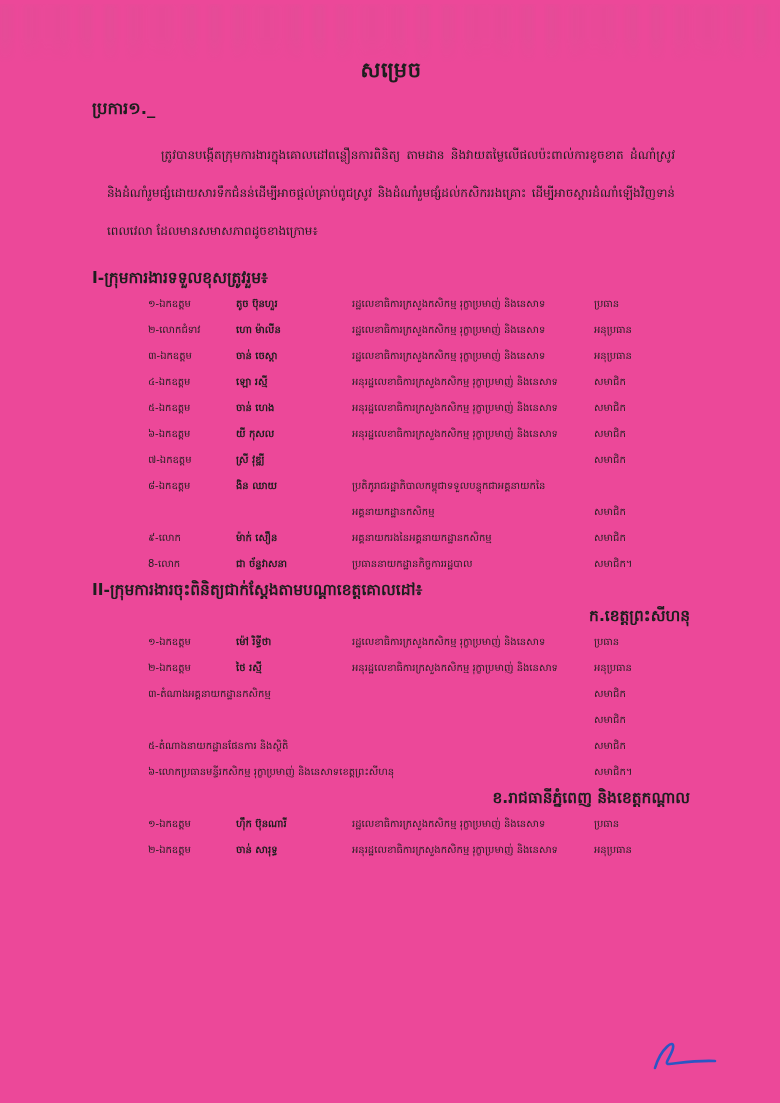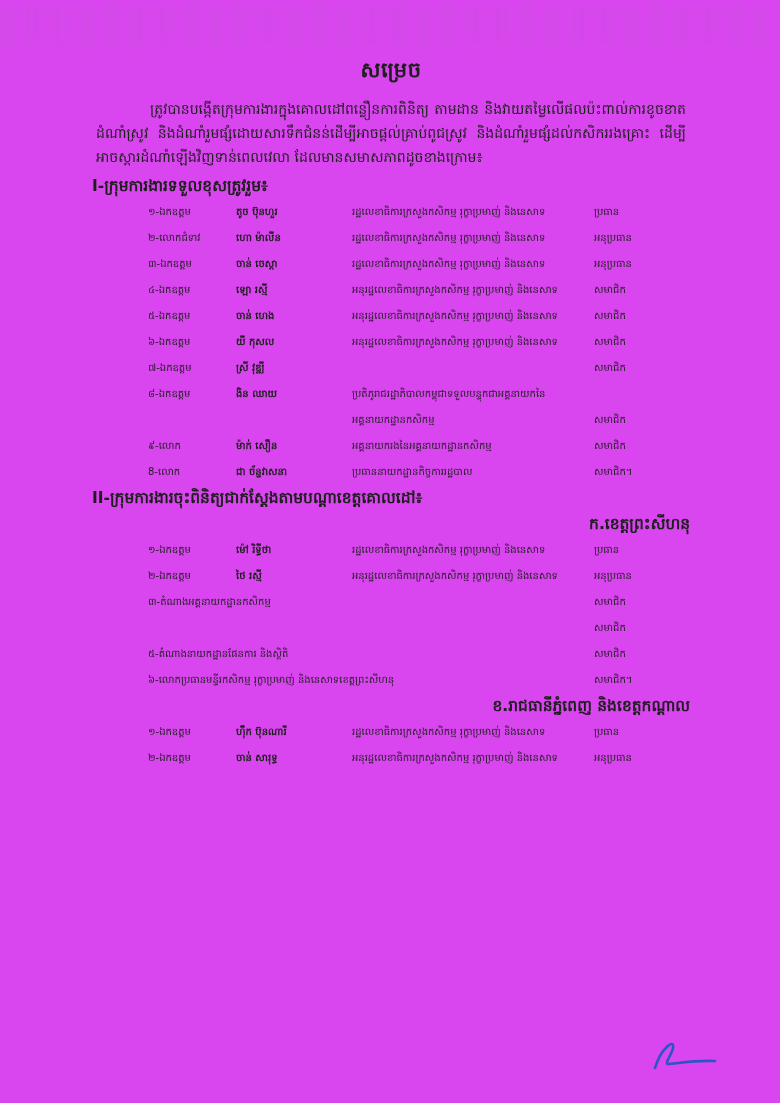--- a/index.html
+++ b/index.html
@@ -1,19 +1,19 @@
 <!DOCTYPE html>
 <html lang="km"><head>
 <meta charset="utf-8">
 <style>
   html,body{margin:0;padding:0;background:#ffffff;}
   .page{
     position:relative;
     width:780px;height:1103px;
-    background:#d946ef;
+    background:#ec4899;
     overflow:hidden;
     color:#1e1e1e;
     font-family:"DejaVu Sans","Liberation Sans",sans-serif;
   }
   
   .bleed{
     position:absolute;left:0;top:4px;width:100%;height:60px;
     background:
       repeating-linear-gradient(90deg, rgba(120,120,120,.10) 0 14px, rgba(120,120,120,0) 14px 26px),
       repeating-linear-gradient(90deg, rgba(140,140,140,.07) 0 9px, rgba(140,140,140,0) 9px 21px);
@@ -22,21 +22,21 @@
     filter:blur(2px);
     opacity:.35;
   }
   .content{position:absolute;top:56px;left:92px;right:90px;}
   .doc-title{
     text-align:center;font-weight:bold;font-size:21px;
     margin:0 0 10px 0;letter-spacing:.5px;
   }
   .article-label{font-weight:bold;font-size:16.5px;line-height:24px;margin:0;}
   .intro{
-    font-size:14px;line-height:24px;margin:4px;
+    font-size:12px;line-height:38px;margin:15px;
     text-indent:54px;text-align:justify;
   }
   .sec-heading{font-weight:bold;font-size:15.5px;line-height:26px;}
   .grp-heading{font-weight:bold;font-size:15.5px;line-height:26px;text-align:right;}
   .row{
     display:flex;align-items:flex-start;
     font-size:10px;line-height:26px;
     padding-left:56px;
   }
   .c-numtitle{flex:none;width:88px;}
@@ -50,20 +50,21 @@
 </style>
 </head>
 <body>
 
 <div class="page">
 
   <div class="bleed"></div>
 
   <div class="content">
     <div class="doc-title">សម្រេច</div>
+    <div class="article-label">ប្រការ១._</div>
     <p class="intro">ត្រូវបានបង្កើតក្រុមការងារក្នុងគោលដៅពន្លឿនការពិនិត្យ តាមដាន និងវាយតម្លៃលើផលប៉ះពាល់ការខូចខាត ដំណាំស្រូវ និងដំណាំរួមផ្សំដោយសារទឹកជំនន់ដើម្បីអាចផ្ដល់គ្រាប់ពូជស្រូវ និងដំណាំរួមផ្សំដល់កសិកររងគ្រោះ ដើម្បីអាចស្ដារដំណាំឡើងវិញទាន់ពេលវេលា ដែលមានសមាសភាពដូចខាងក្រោម៖</p>
     <div id="sections">
         <div class="section">
     <div class="sec-heading">I-ក្រុមការងារទទួលខុសត្រូវរួម៖</div>
     <div class="groups">
             <div class="row">
     <span class="c-numtitle">១-ឯកឧត្តម</span>
     <span class="c-name">តូច ប៊ុនហួរ</span>
     <span class="c-role">រដ្ឋលេខាធិការក្រសួងកសិកម្ម រុក្ខាប្រមាញ់ និងនេសាទ</span>
     <span class="c-status">ប្រធាន</span>

